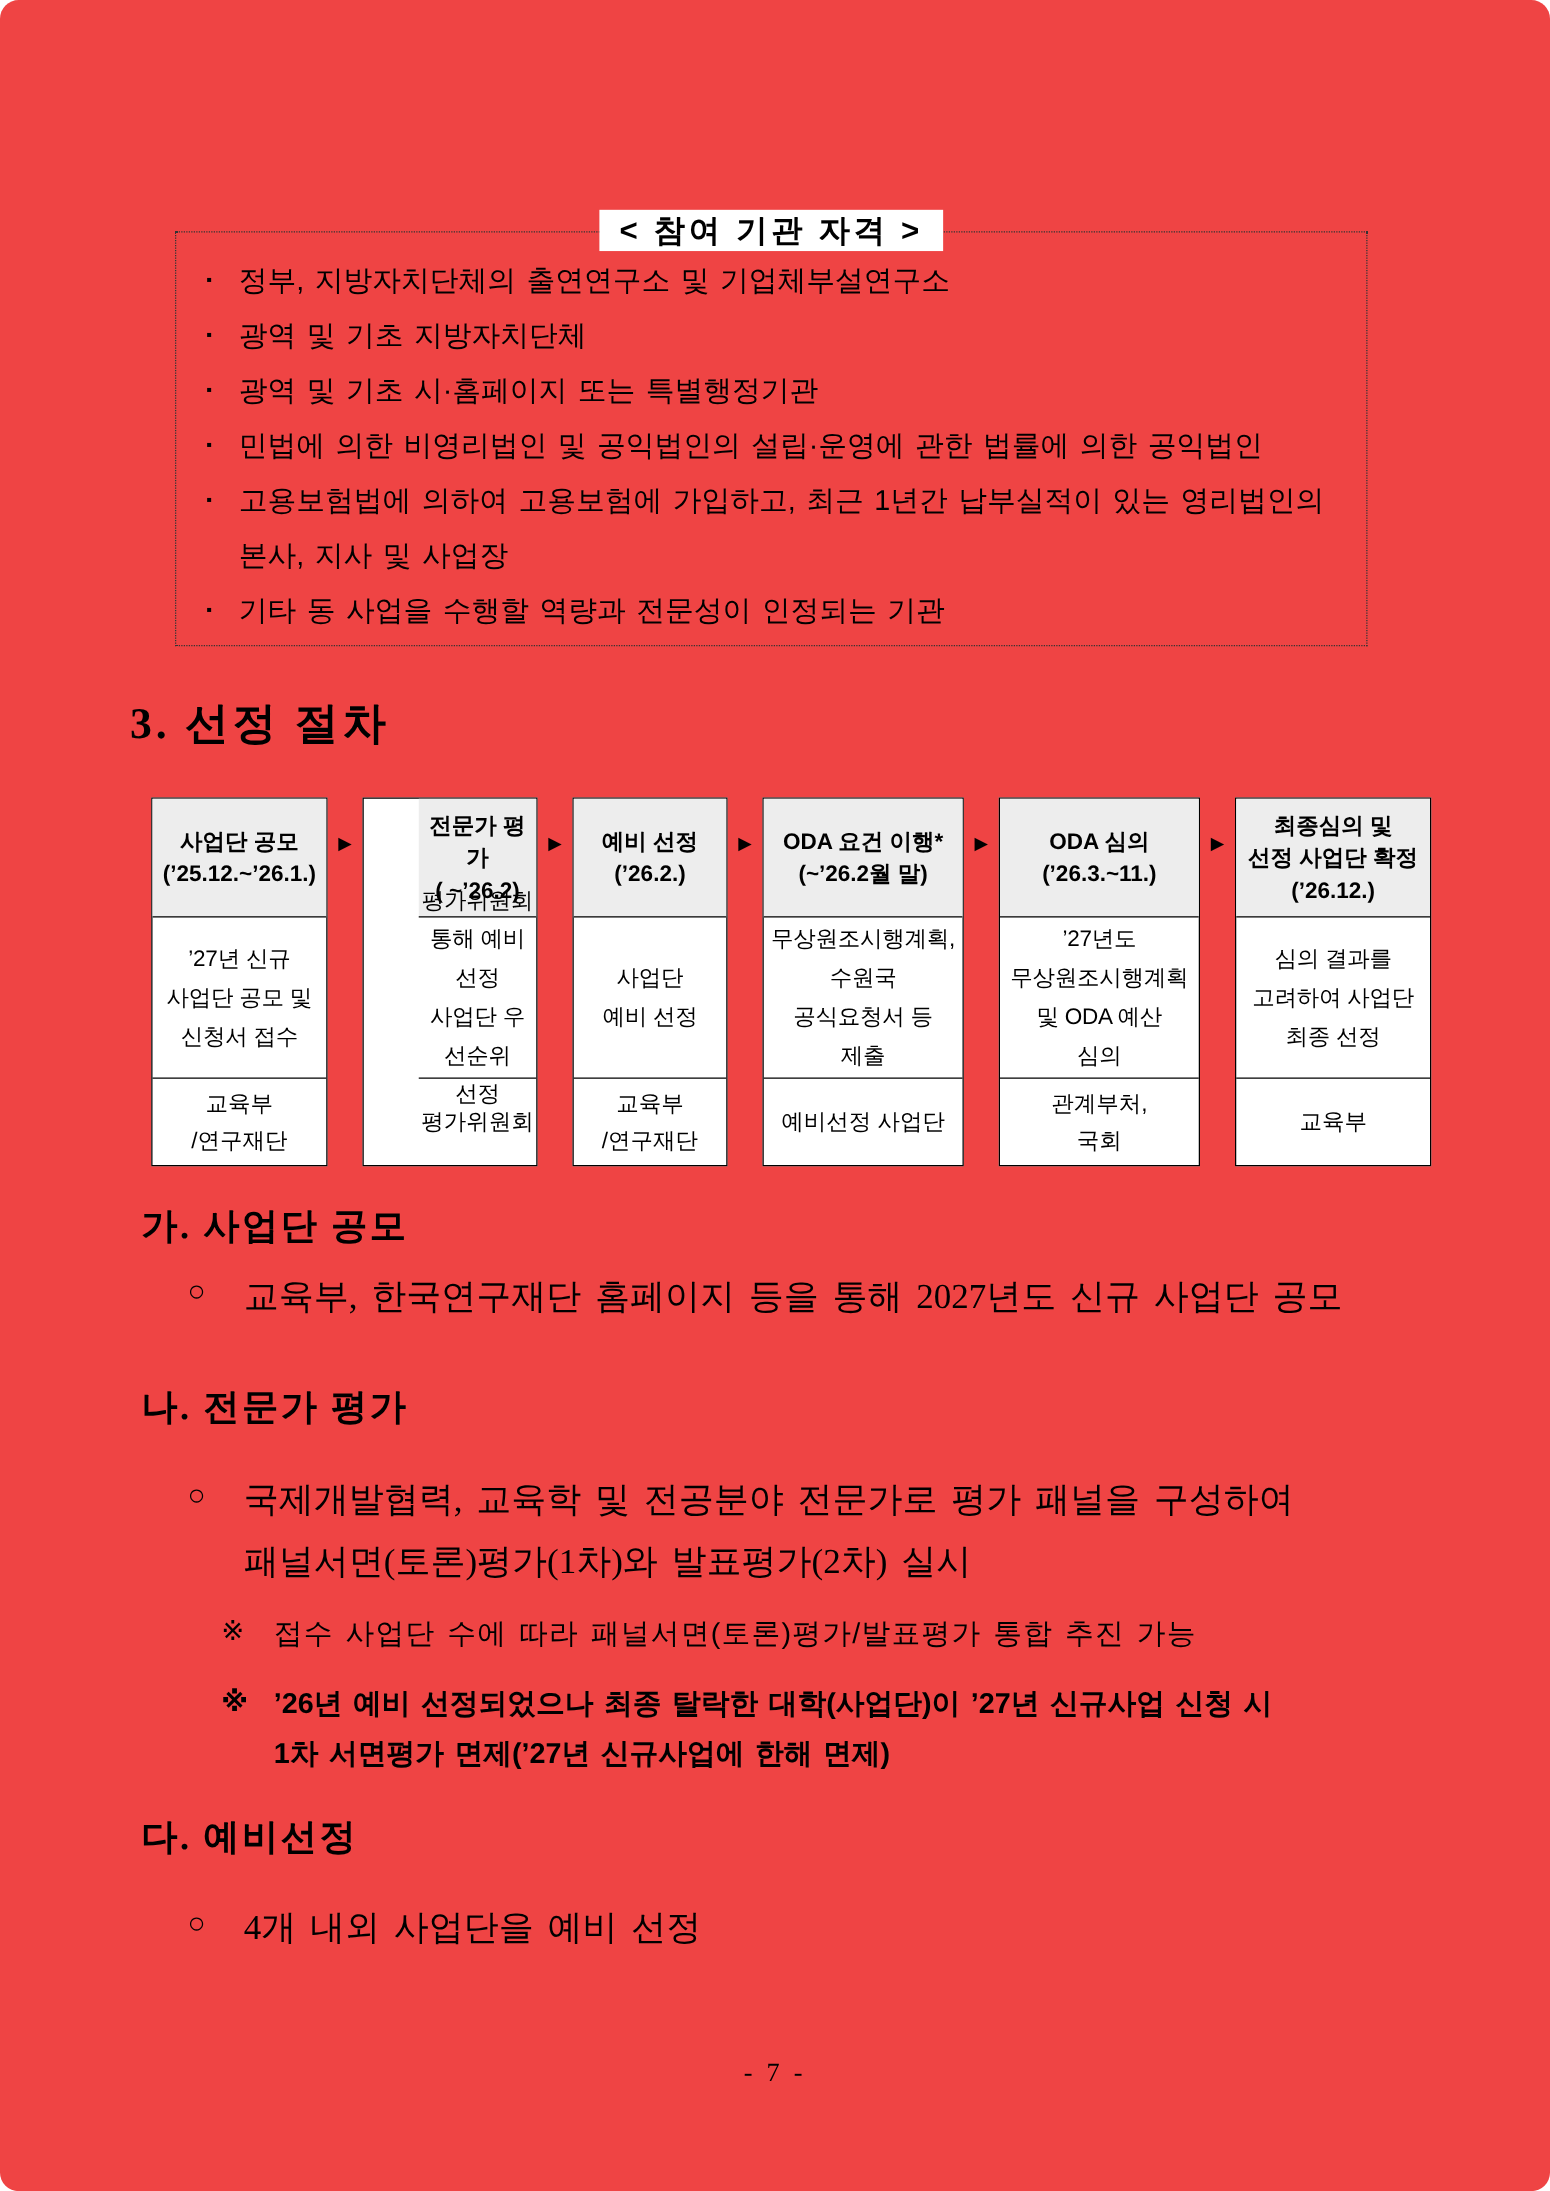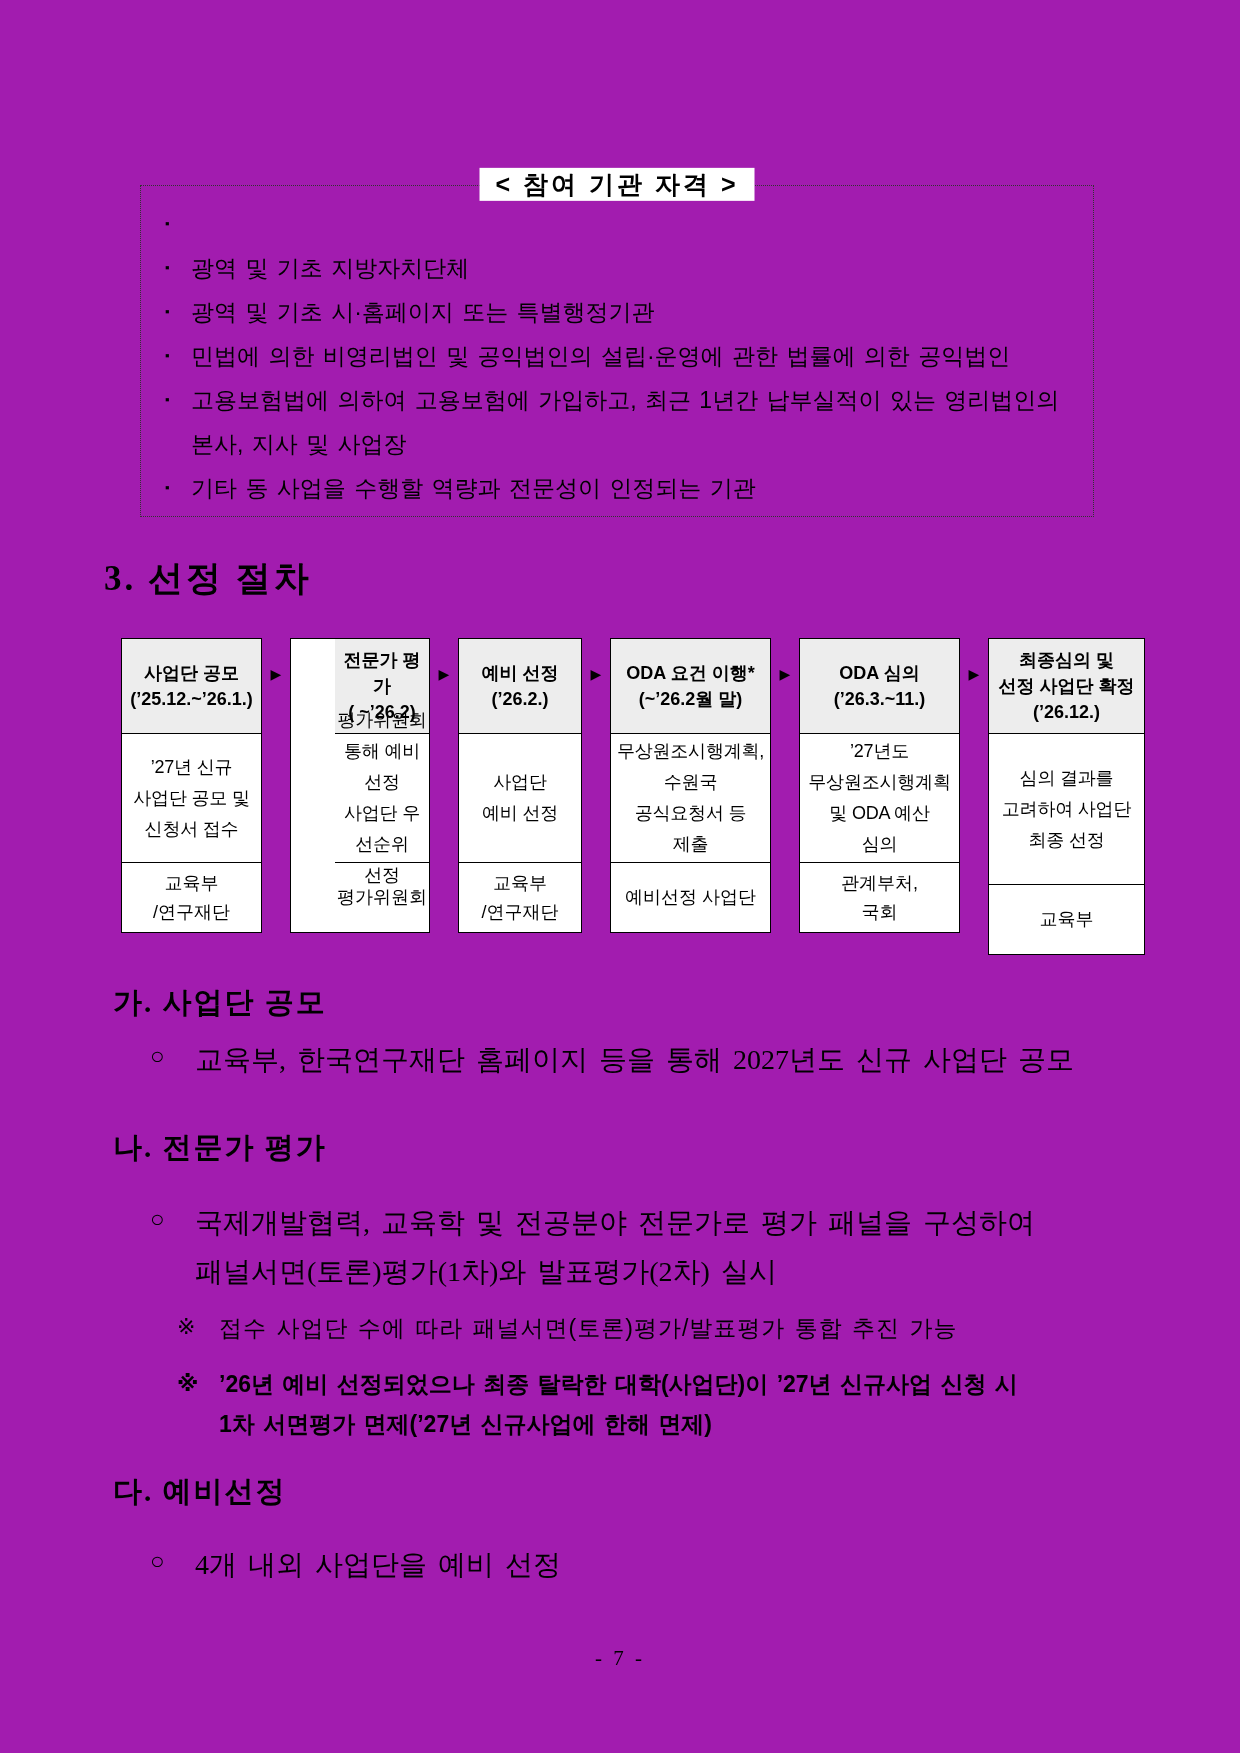--- a/index.html
+++ b/index.html
@@ -1,21 +1,21 @@
 <!DOCTYPE html>
 <html lang="ko"><head>
 <meta charset="utf-8">
 <style>
   html,body{margin:0;padding:0;background:#fff;}
   .page{
     position:relative;
     width:1240px;height:1753px;
-    background:#a21caf;color:#000;
+    background:#ef4444;color:#000;
     font-family:"Liberation Sans","DejaVu Sans",sans-serif;
-    overflow:hidden;box-sizing:border-box;
+    overflow:hidden;box-sizing:border-box;border-radius:15px;
   }
 
   
   .qual-box{
     position:relative;
     margin:185px 0 0 140px;
     width:954px;height:332px;
     box-sizing:border-box;
     border:1px dotted #333;
     padding:16px 22px 0 24px;
@@ -43,21 +43,21 @@
   .flow{display:flex;align-items:flex-start;margin:36px 0 0 121px;width:1024px;}
   .stage{
     border:1.5px solid #000;background:#fff;
     display:flex;flex-direction:column;box-sizing:border-box;
   }
   .stage.w1{flex:0 0 141px;}
   .stage.w2{flex:0 0 140px;padding-left:44px;}
   .stage.w3{flex:0 0 124px;}
   .stage.w4{flex:0 0 161px;}
   .stage.w5{flex:0 0 161px;}
-  .stage.w6{flex:0 0 157px;gap:11px;}
+  .stage.w6{flex:0 0 157px;}
   .stage-header{
     height:95px;background:#ededed;
     border-bottom:1.5px solid #000;
     display:flex;flex-direction:column;justify-content:center;align-items:center;
     text-align:center;box-sizing:border-box;padding:0 2px;
   }
   .stage-title{font-size:18px;font-weight:700;line-height:26px;white-space:pre-line;}
   .stage-period{font-size:18px;font-weight:700;line-height:26px;white-space:pre-line;}
   .stage-body{
     height:128px;
@@ -121,20 +121,21 @@
 </head>
 <body>
 
 <div class="page">
 
   <div class="qual-box">
     <div class="qual-title">&lt; 참여 기관 자격 &gt;</div>
     <ul class="qual-list">
       <li class="qual-item">
         <span class="qual-marker">▪</span>
+        <span class="qual-text">정부, 지방자치단체의 출연연구소 및 기업체부설연구소</span>
       </li>
       <li class="qual-item">
         <span class="qual-marker">▪</span>
         <span class="qual-text">광역 및 기초 지방자치단체</span>
       </li>
       <li class="qual-item">
         <span class="qual-marker">▪</span>
         <span class="qual-text">광역 및 기초 시·홈페이지 또는 특별행정기관</span>
       </li>
       <li class="qual-item">

